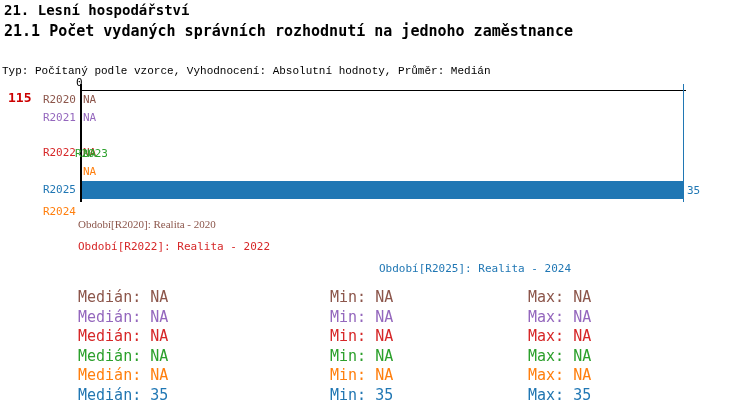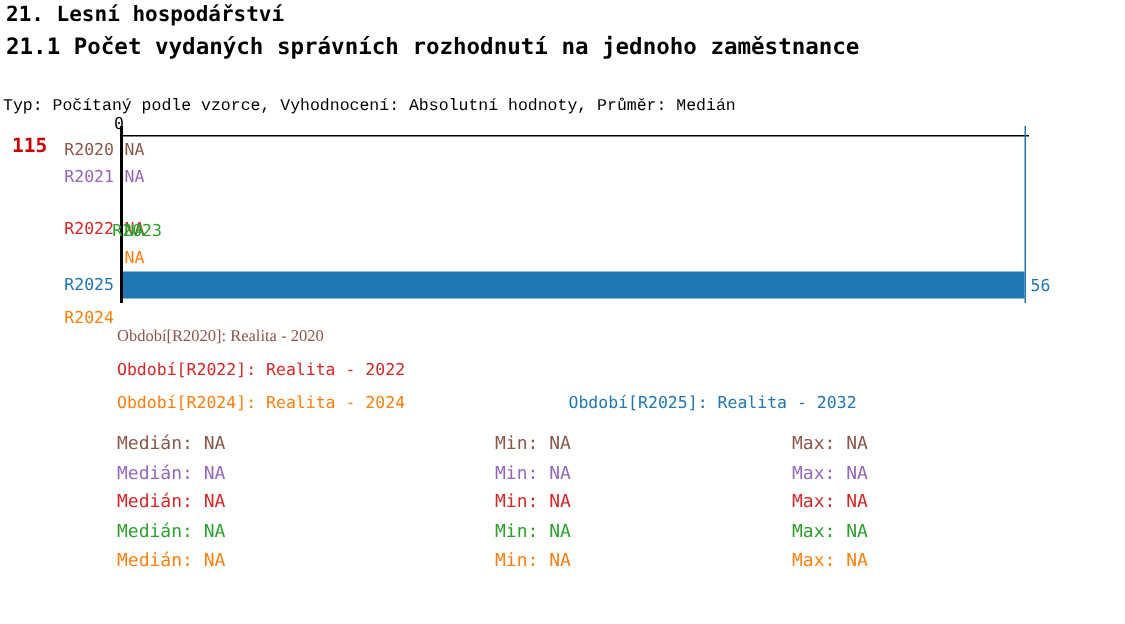--- a/index.html
+++ b/index.html
@@ -160,21 +160,21 @@
     top: 288px;
     width: 750px;
     height: 125px;
   }
   .stat-row {
     position: absolute;
     left: 0;
     width: 750px;
     height: 19px;
     font-family: "DejaVu Sans Mono", monospace;
-    font-size: 12px;
+    font-size: 15px;
   }
   .stat-median { position: absolute; left: 78px;  top: 0; white-space: nowrap; }
   .stat-min    { position: absolute; left: 330px; top: 0; white-space: nowrap; }
   .stat-max    { position: absolute; left: 528px; top: 0; white-space: nowrap; }
 </style>
 </head>
 <body>
 
 <div class="title-main">21. Lesní hospodářství</div>
 <div class="title-sub">21.1 Počet vydaných správních rozhodnutí na jednoho zaměstnance</div>
@@ -203,30 +203,29 @@
         <span class="row-label" style="color: rgb(44, 160, 44);">R2023</span>
         <span class="row-na" style="color: rgb(44, 160, 44);">NA</span>
       </div>
       <div class="row" style="top: 93px;">
         <span class="row-label" style="color: rgb(255, 127, 14); margin-top: 40px;">R2024</span>
         <span class="row-na" style="color: rgb(255, 127, 14);">NA</span>
       </div>
       <div class="row" style="top: 111px;">
         <span class="row-label" style="color: rgb(32, 119, 180);">R2025</span>
         <div class="row-bar" style="background: rgb(32, 119, 180); width: 601px;"></div>
-        <span class="row-value" style="color: rgb(32, 119, 180);">56</span>
+        <span class="row-value" style="color: rgb(32, 119, 180);">35</span>
       </div>
     </div>
 </div>
 
 <div id="legend">
     <div class="legend-item legend-col-left" style="top: 0px; color: rgb(140, 86, 75); font-family: Liberation Serif, serif;">Období[R2020]: Realita - 2020</div>
     <div class="legend-item legend-col-left" style="top: 22px; color: rgb(214, 39, 40);">Období[R2022]: Realita - 2022</div>
-    <div class="legend-item legend-col-left" style="top: 44px; color: rgb(255, 127, 14);">Období[R2024]: Realita - 2024</div>
-    <div class="legend-item legend-col-right" style="top: 44px; color: rgb(32, 119, 180);">Období[R2025]: Realita - 2032</div>
+    <div class="legend-item legend-col-right" style="top: 44px; color: rgb(32, 119, 180);">Období[R2025]: Realita - 2024</div>
   </div>
 
 <div id="stats">
     <div class="stat-row" style="top: 0px; color: rgb(140, 86, 75);">
       <span class="stat-median">Medián: NA</span>
       <span class="stat-min">Min: NA</span>
       <span class="stat-max">Max: NA</span>
     </div>
     <div class="stat-row" style="top: 19.6px; color: rgb(148, 103, 189);">
       <span class="stat-median">Medián: NA</span>
@@ -241,13 +240,18 @@
     <div class="stat-row" style="top: 58.8px; color: rgb(44, 160, 44);">
       <span class="stat-median">Medián: NA</span>
       <span class="stat-min">Min: NA</span>
       <span class="stat-max">Max: NA</span>
     </div>
     <div class="stat-row" style="top: 78.4px; color: rgb(255, 127, 14);">
       <span class="stat-median">Medián: NA</span>
       <span class="stat-min">Min: NA</span>
       <span class="stat-max">Max: NA</span>
     </div>
+    <div class="stat-row" style="top: 98px; color: rgb(32, 119, 180);">
+      <span class="stat-median">Medián: 35</span>
+      <span class="stat-min">Min: 35</span>
+      <span class="stat-max">Max: 35</span>
+    </div>
   </div>
 
 </body></html>

